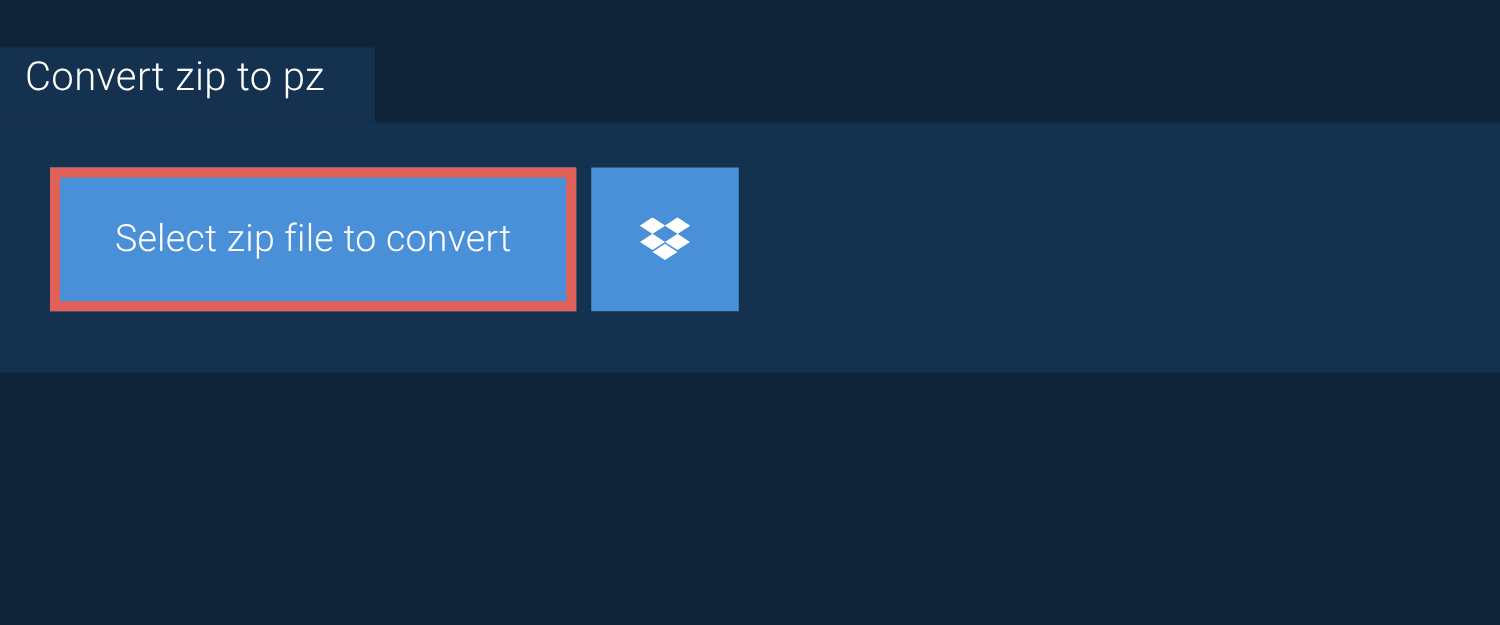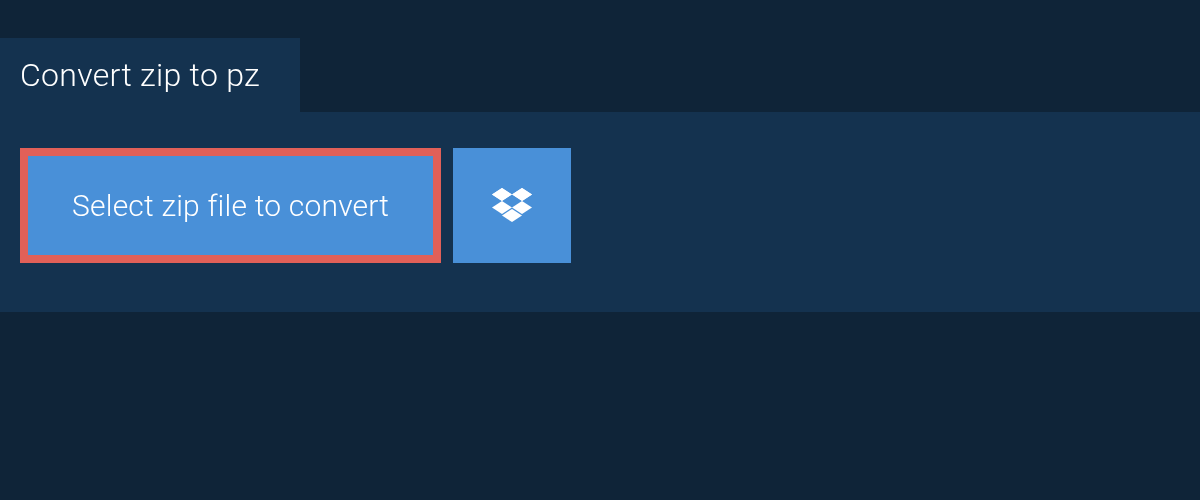--- a/index.html
+++ b/index.html
@@ -16,26 +16,26 @@
     }
     .tab-container {
       margin-top: 38px;
     }
     .tab {
       display: inline-block;
       background: #14324f;
       color: #ffffff;
       font-size: 32px;
       font-weight: 300;
-      padding: 18px 40px 18px 20px;
+      padding: 4px 40px 18px 20px;
       letter-spacing: 0.3px;
     }
     .main-panel {
       background: #14324f;
-      padding: 36px 28px 36px 20px;
+      padding: 36px 28px 36px 40px;
       min-height: 200px;
     }
     .button-row {
       display: flex;
       gap: 12px;
       align-items: stretch;
     }
     .select-button {
       background: #4990d8;
       color: #ffffff;

